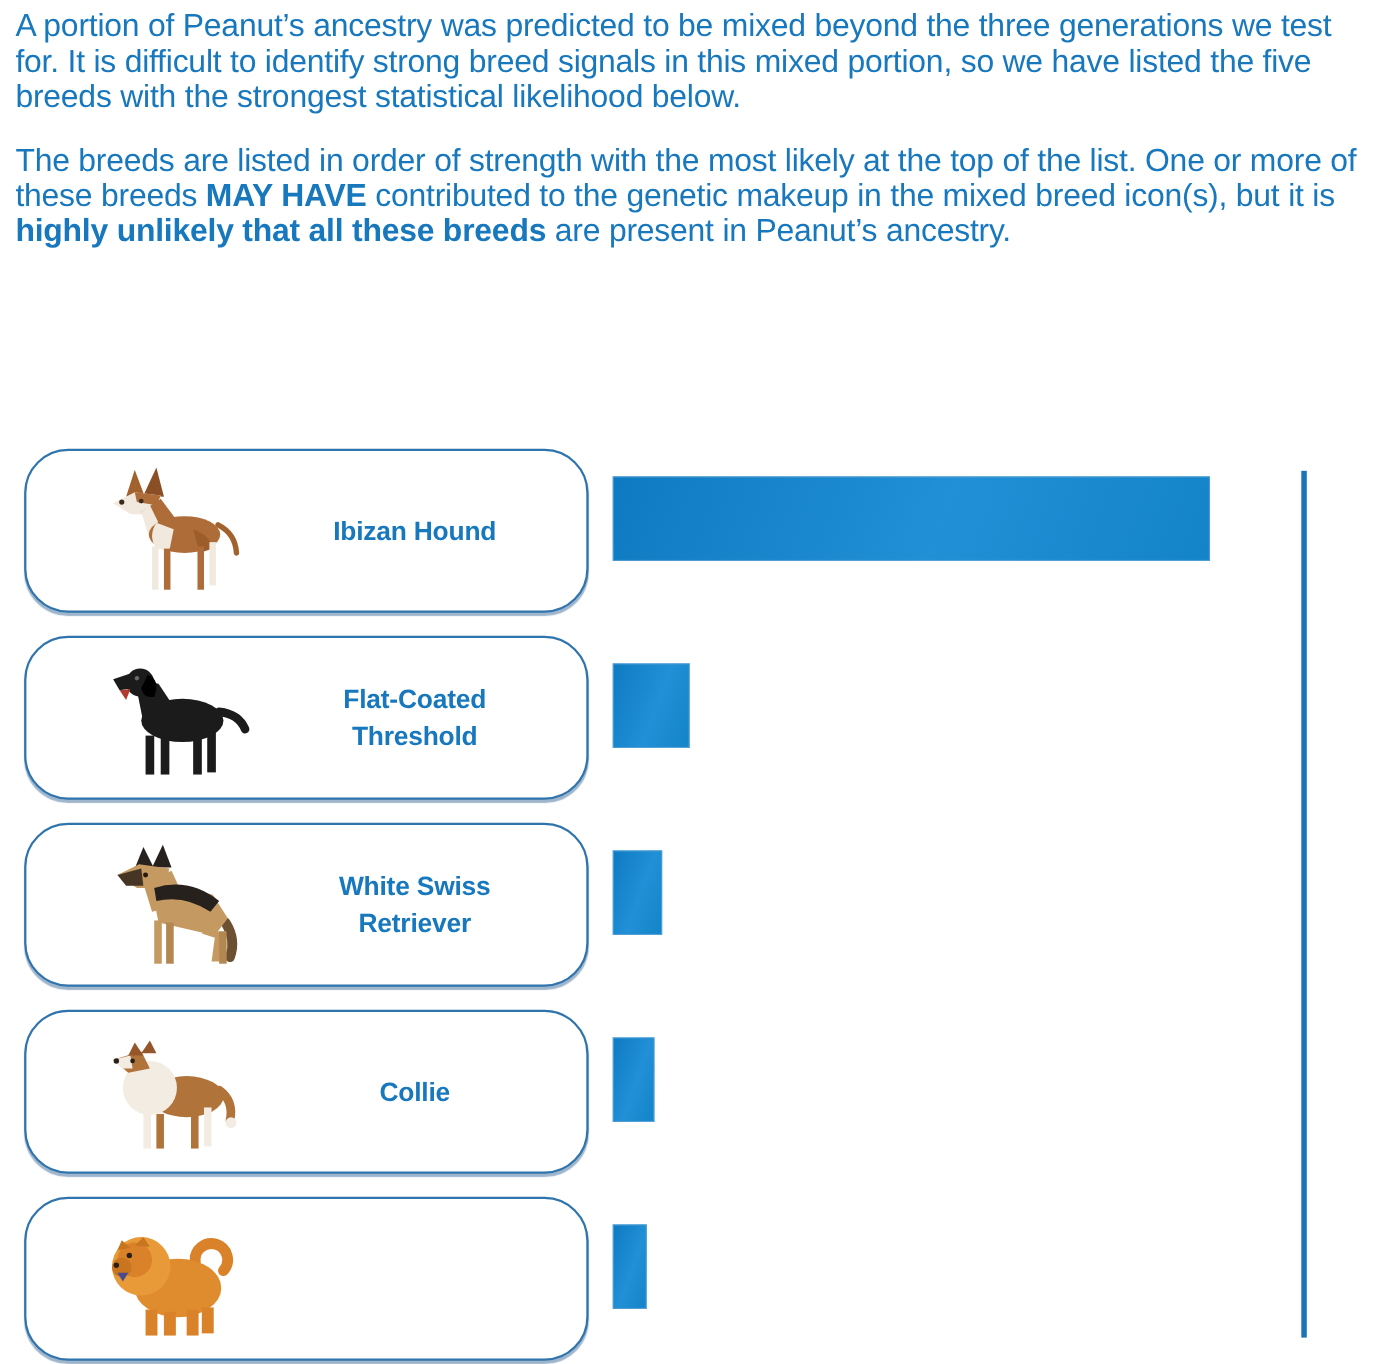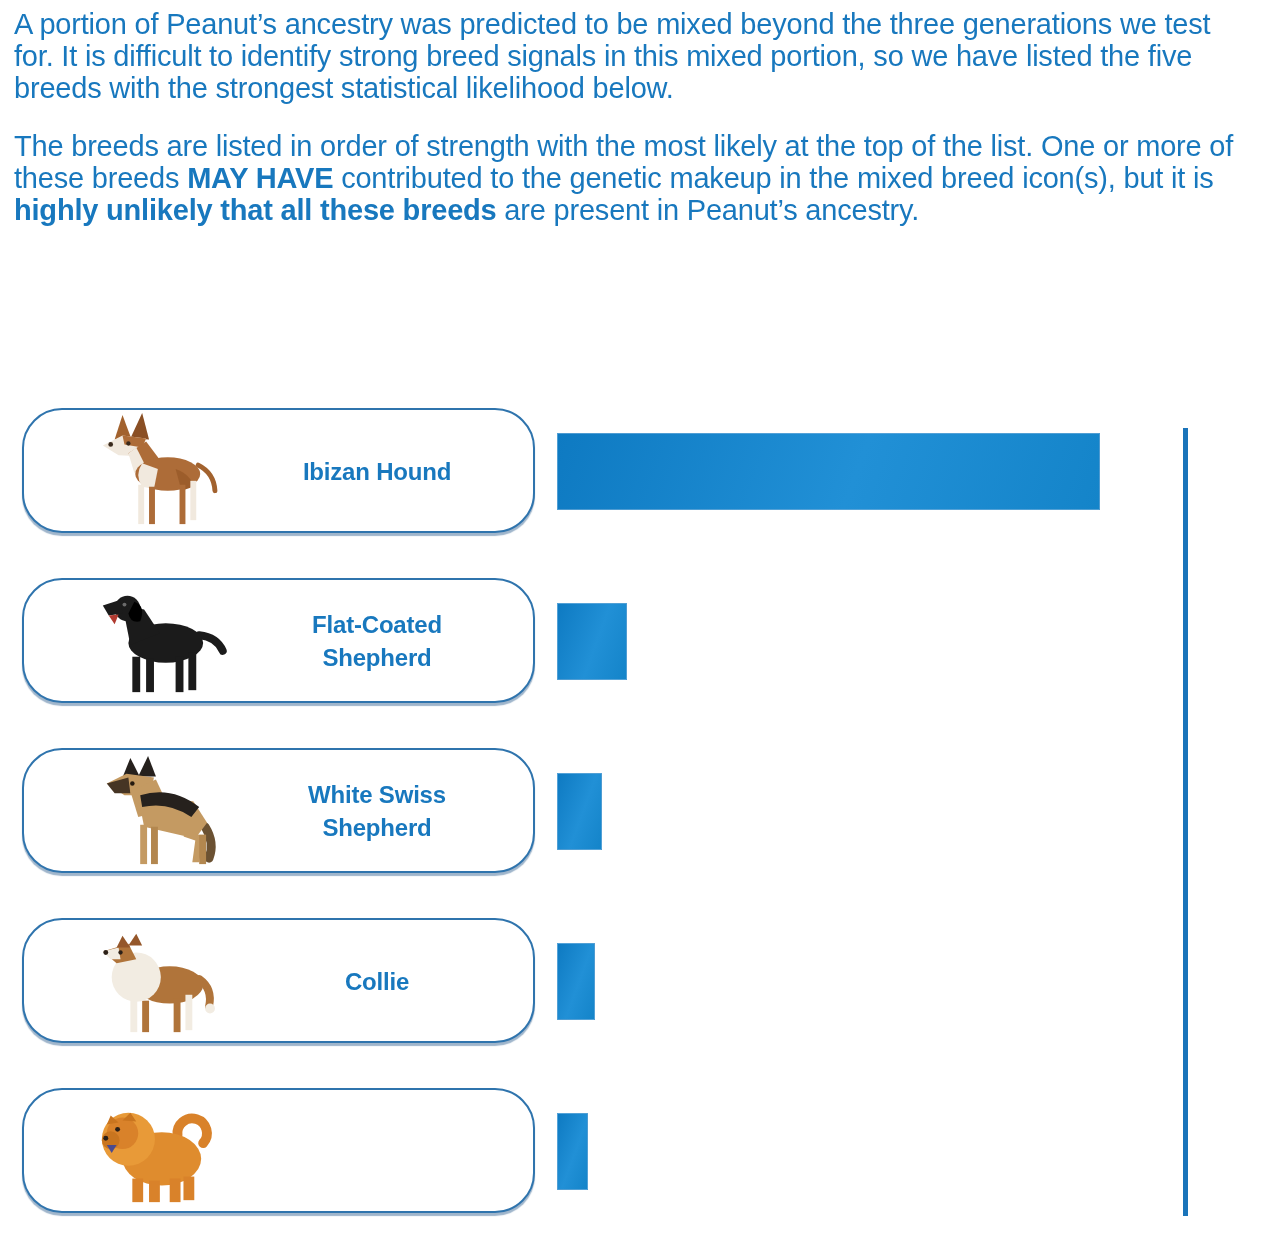--- a/index.html
+++ b/index.html
@@ -17,21 +17,21 @@
                      text-align:center; color:#1e1e1c; font-size:26px; line-height:34px;
                      letter-spacing:-0.5px; }
   .threshold-line { position:absolute; left:1183px; top:428px; width:5px; height:788px;
                     background:#1a74ba; }
 
   
   .row  { position:absolute; left:0; width:1270px; height:125px; }
   .row-0 { top:408px; } .row-1 { top:578px; } .row-2 { top:748px; }
   .row-3 { top:918px; } .row-4 { top:1088px; }
 
-  .card { position:absolute; left:22px; top:0; width:513px; height:125px;
+  .card { position:absolute; left:22px; top:0; width:513px; height:149px;
           box-sizing:border-box; background:#ffffff;
           border:2px solid #2f74ad; border-radius:40px;
           box-shadow:0 2.5px 1px rgba(42,92,140,0.45); }
 
   .dog  { position:absolute; left:48px; top:50%; transform:translateY(-50%);
           width:160px; height:118px; }
   .dog svg { width:100%; height:100%; display:block; }
 
   .breed-label { position:absolute; left:255px; top:50%; transform:translateY(-50%);
                  width:196px; text-align:center; color:#1878be;
@@ -91,21 +91,21 @@
           <polygon points="30,24 48,18 50,32 36,34" fill="#1b1b1b"></polygon>
           <polygon points="36,34 46,33 42,43" fill="#b03a30"></polygon>
           <circle cx="52" cy="23" r="2" fill="#6b6b6b"></circle>
           <path d="M62 20 Q74 24 68 40 Q58 42 56 32 Z" fill="#000000"></path>
           <rect x="60" y="76" width="8" height="36" fill="#1b1b1b"></rect>
           <rect x="74" y="78" width="8" height="34" fill="#1b1b1b"></rect>
           <rect x="104" y="76" width="8" height="36" fill="#1b1b1b"></rect>
           <rect x="117" y="72" width="8" height="38" fill="#1b1b1b"></rect>
         </svg>
       </span>
-      <div class="breed-label">Flat-Coated Shepherd</div>
+      <div class="breed-label">Flat-Coated Threshold</div>
     </div>
     <div class="bar" style="width: 70px;"></div>
   </div>
 
   <div class="row row-2">
     <div class="card">
       <span class="dog">
         <svg viewBox="0 0 160 120">
           <path d="M134 76 Q144 92 138 108" stroke="#6b5132" stroke-width="9" fill="none" stroke-linecap="round"></path>
           <polygon points="58,6 68,26 50,26" fill="#26211d"></polygon>
@@ -115,21 +115,21 @@
           <circle cx="60" cy="32" r="2.3" fill="#241a10"></circle>
           <polygon points="58,40 84,28 98,58 66,66" fill="#c49a62"></polygon>
           <path d="M66 46 L122 50 L136 72 L124 88 L72 76 Z" fill="#c49a62"></path>
           <path d="M68 44 Q100 34 128 56 L120 66 Q96 50 70 56 Z" fill="#26211d"></path>
           <rect x="68" y="74" width="7" height="40" fill="#c49a62"></rect>
           <rect x="79" y="76" width="7" height="38" fill="#b3874f"></rect>
           <path d="M118 80 L132 86 L128 112 L121 112 L124 90 L112 86 Z" fill="#c49a62"></path>
           <rect x="128" y="84" width="7" height="30" fill="#b3874f"></rect>
         </svg>
       </span>
-      <div class="breed-label">White Swiss Shepherd</div>
+      <div class="breed-label">White Swiss Retriever</div>
     </div>
     <div class="bar" style="width: 45px;"></div>
   </div>
 
   <div class="row row-3">
     <div class="card">
       <span class="dog">
         <svg viewBox="0 0 160 120">
           <path d="M128 58 Q142 68 138 86" stroke="#b0743a" stroke-width="8" fill="none" stroke-linecap="round"></path>
           <circle cx="139" cy="88" r="5" fill="#f2ece2"></circle>

